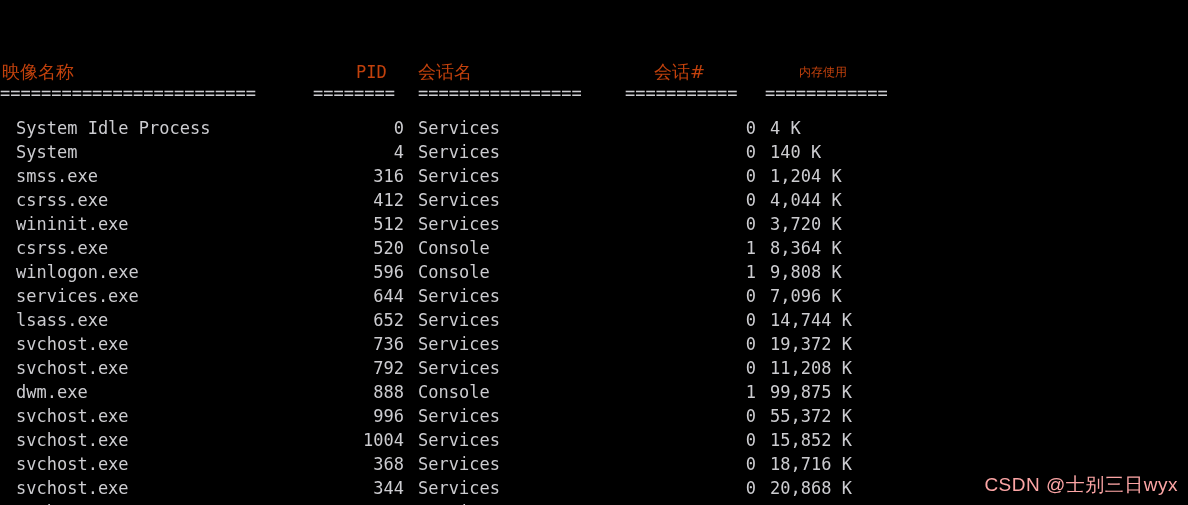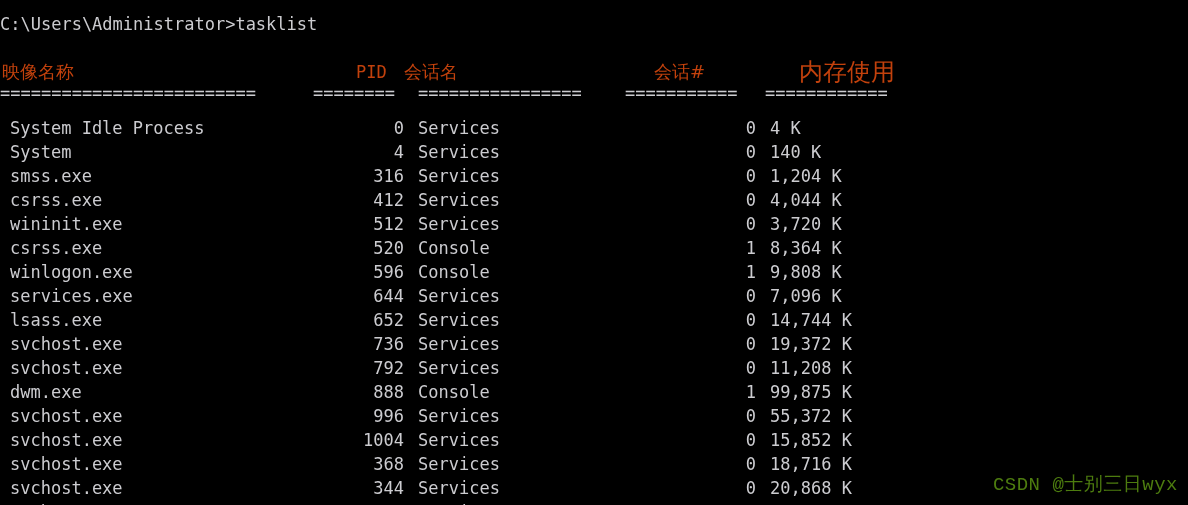--- a/index.html
+++ b/index.html
@@ -71,43 +71,43 @@
 
   
   .cell {
     position: absolute;
     white-space: pre;
     font-size: 17px;
     line-height: 24px;
     color: #ccccd0;
     font-family: "DejaVu Sans Mono", "Liberation Mono", monospace;
   }
-  .c-name   { left: 10px;  text-align: center;  }
+  .c-name   { left: 16px;  text-align: center;  }
   .c-pid    { left: 300px; width: 104px; text-align: right; }
   .c-sess   { left: 418px; text-align: right; }
   .c-sessid { left: 640px; width: 116px; text-align: right; }
   .c-mem    { left: 770px; width: 142px; text-align: left; }
 
   .rowbox {
     position: relative;
     height: 24px;
   }
 
   
   .hdr {
     position: absolute;
     white-space: pre;
     line-height: 24px;
     color: #c2410c;
   }
   .hdr-name   { left: 2px;   font-family: "DejaVu Sans", "Liberation Sans", sans-serif; font-size: 18px; }
   .hdr-pid    { left: 356px; font-family: "DejaVu Sans Mono", "Liberation Mono", monospace; font-size: 17px; }
-  .hdr-sess   { left: 404px; font-family: "DejaVu Sans", "Liberation Sans", sans-serif; font-size: 18px; }
+  .hdr-sess   { left: 418px; font-family: "DejaVu Sans", "Liberation Sans", sans-serif; font-size: 18px; }
   .hdr-sessid { left: 654px; font-family: "DejaVu Sans", "Liberation Sans", sans-serif; font-size: 18px; }
-  .hdr-mem    { left: 799px; font-family: "DejaVu Sans", "Liberation Sans", sans-serif; font-size: 24px; }
+  .hdr-mem    { left: 799px; font-family: "DejaVu Sans", "Liberation Sans", sans-serif; font-size: 12px; }
 
   
   .sep {
     position: absolute;
     white-space: pre;
     font-family: "DejaVu Sans Mono", "Liberation Mono", monospace;
     font-size: 17px;
     line-height: 18px;
     color: #ccccd0;
   }
@@ -115,33 +115,32 @@
   .sep-pid    { left: 313px; }
   .sep-sess   { left: 418px; }
   .sep-sessid { left: 625px; }
   .sep-mem    { left: 765px; }
 
   
   #watermark {
     position: absolute;
     right: 10px;
     bottom: 8px;
-    font-family: Liberation Mono, monospace;
+    font-family: Liberation Sans, sans-serif;
     font-size: 19px;
-    color: #4d7c0f;
+    color: #fca5a5;
     white-space: pre;
     letter-spacing: 0.5px;
   }
 </style>
 </head>
 <body>
 
 <div id="console">
 
-  <div id="prompt-line" class="term-line">C:\Users\Administrator&gt;tasklist</div>
 
   <div id="header-line">
     <span class="hdr hdr-name cjk">映像名称</span>
     <span class="hdr hdr-pid">PID</span>
     <span class="hdr hdr-sess cjk">会话名</span>
     <span class="hdr hdr-sessid cjk">会话#</span>
     <span class="hdr hdr-mem cjk">内存使用</span>
   </div>
 
   <div id="separator-line">

